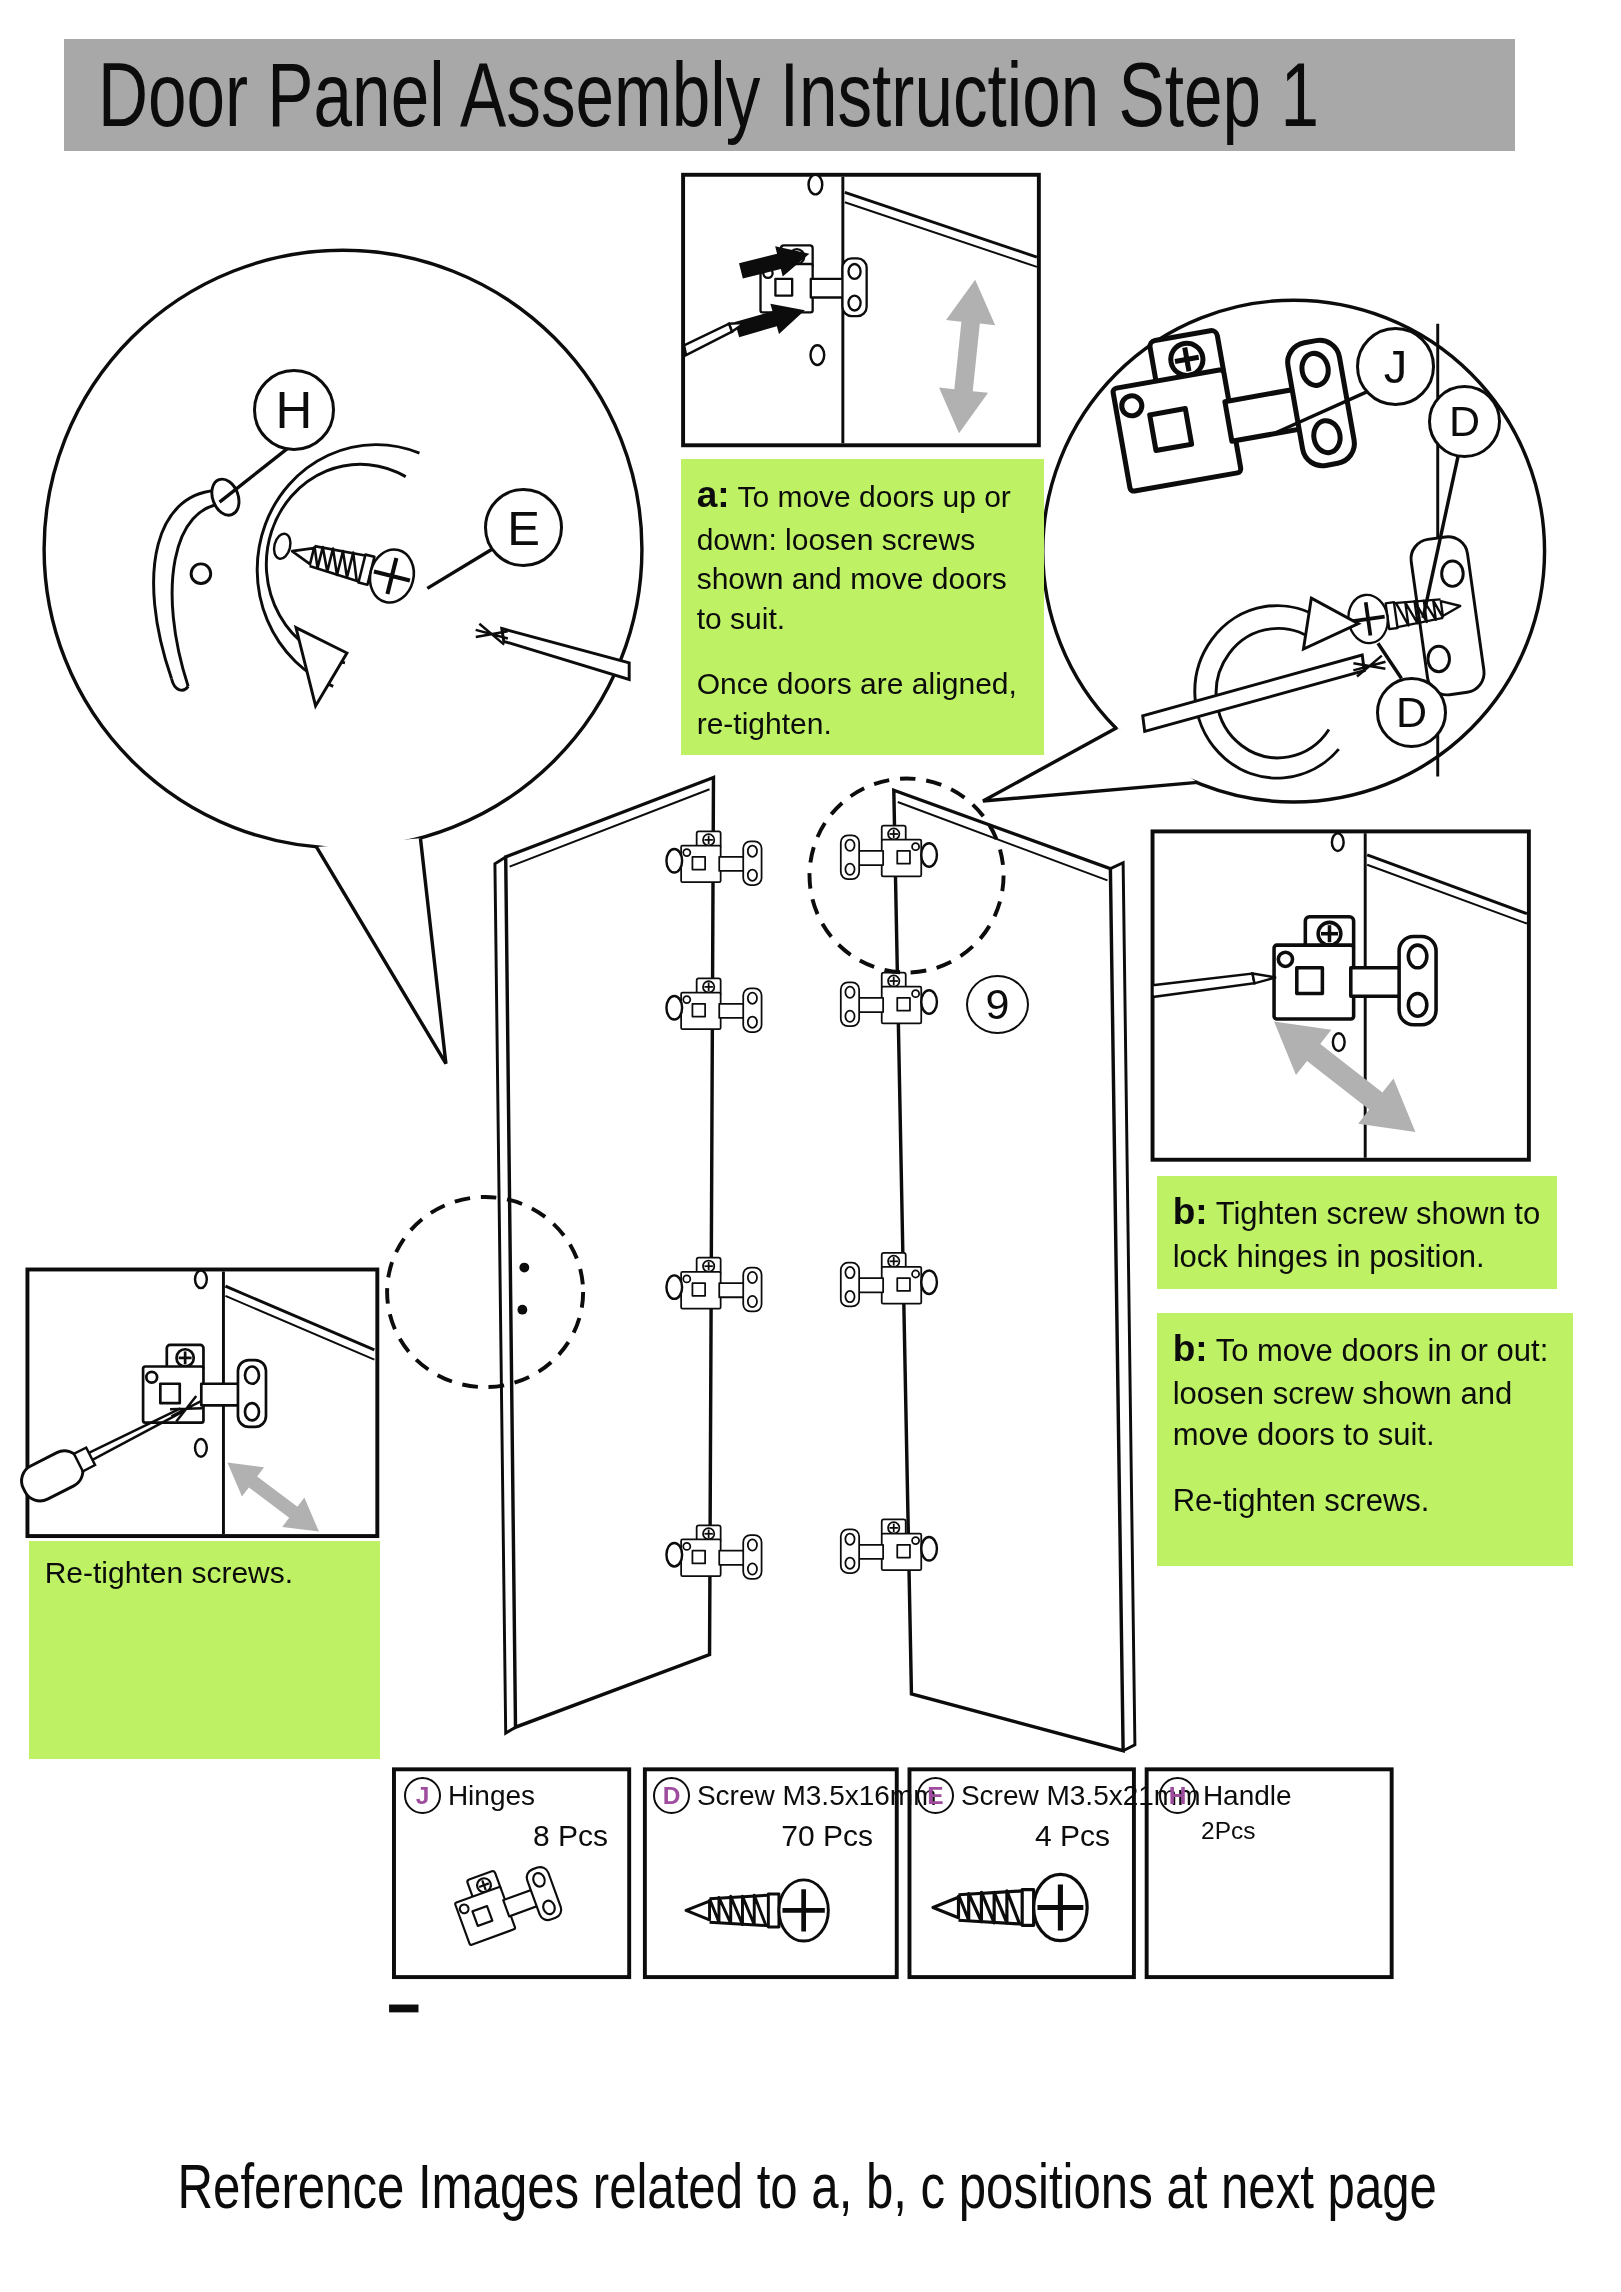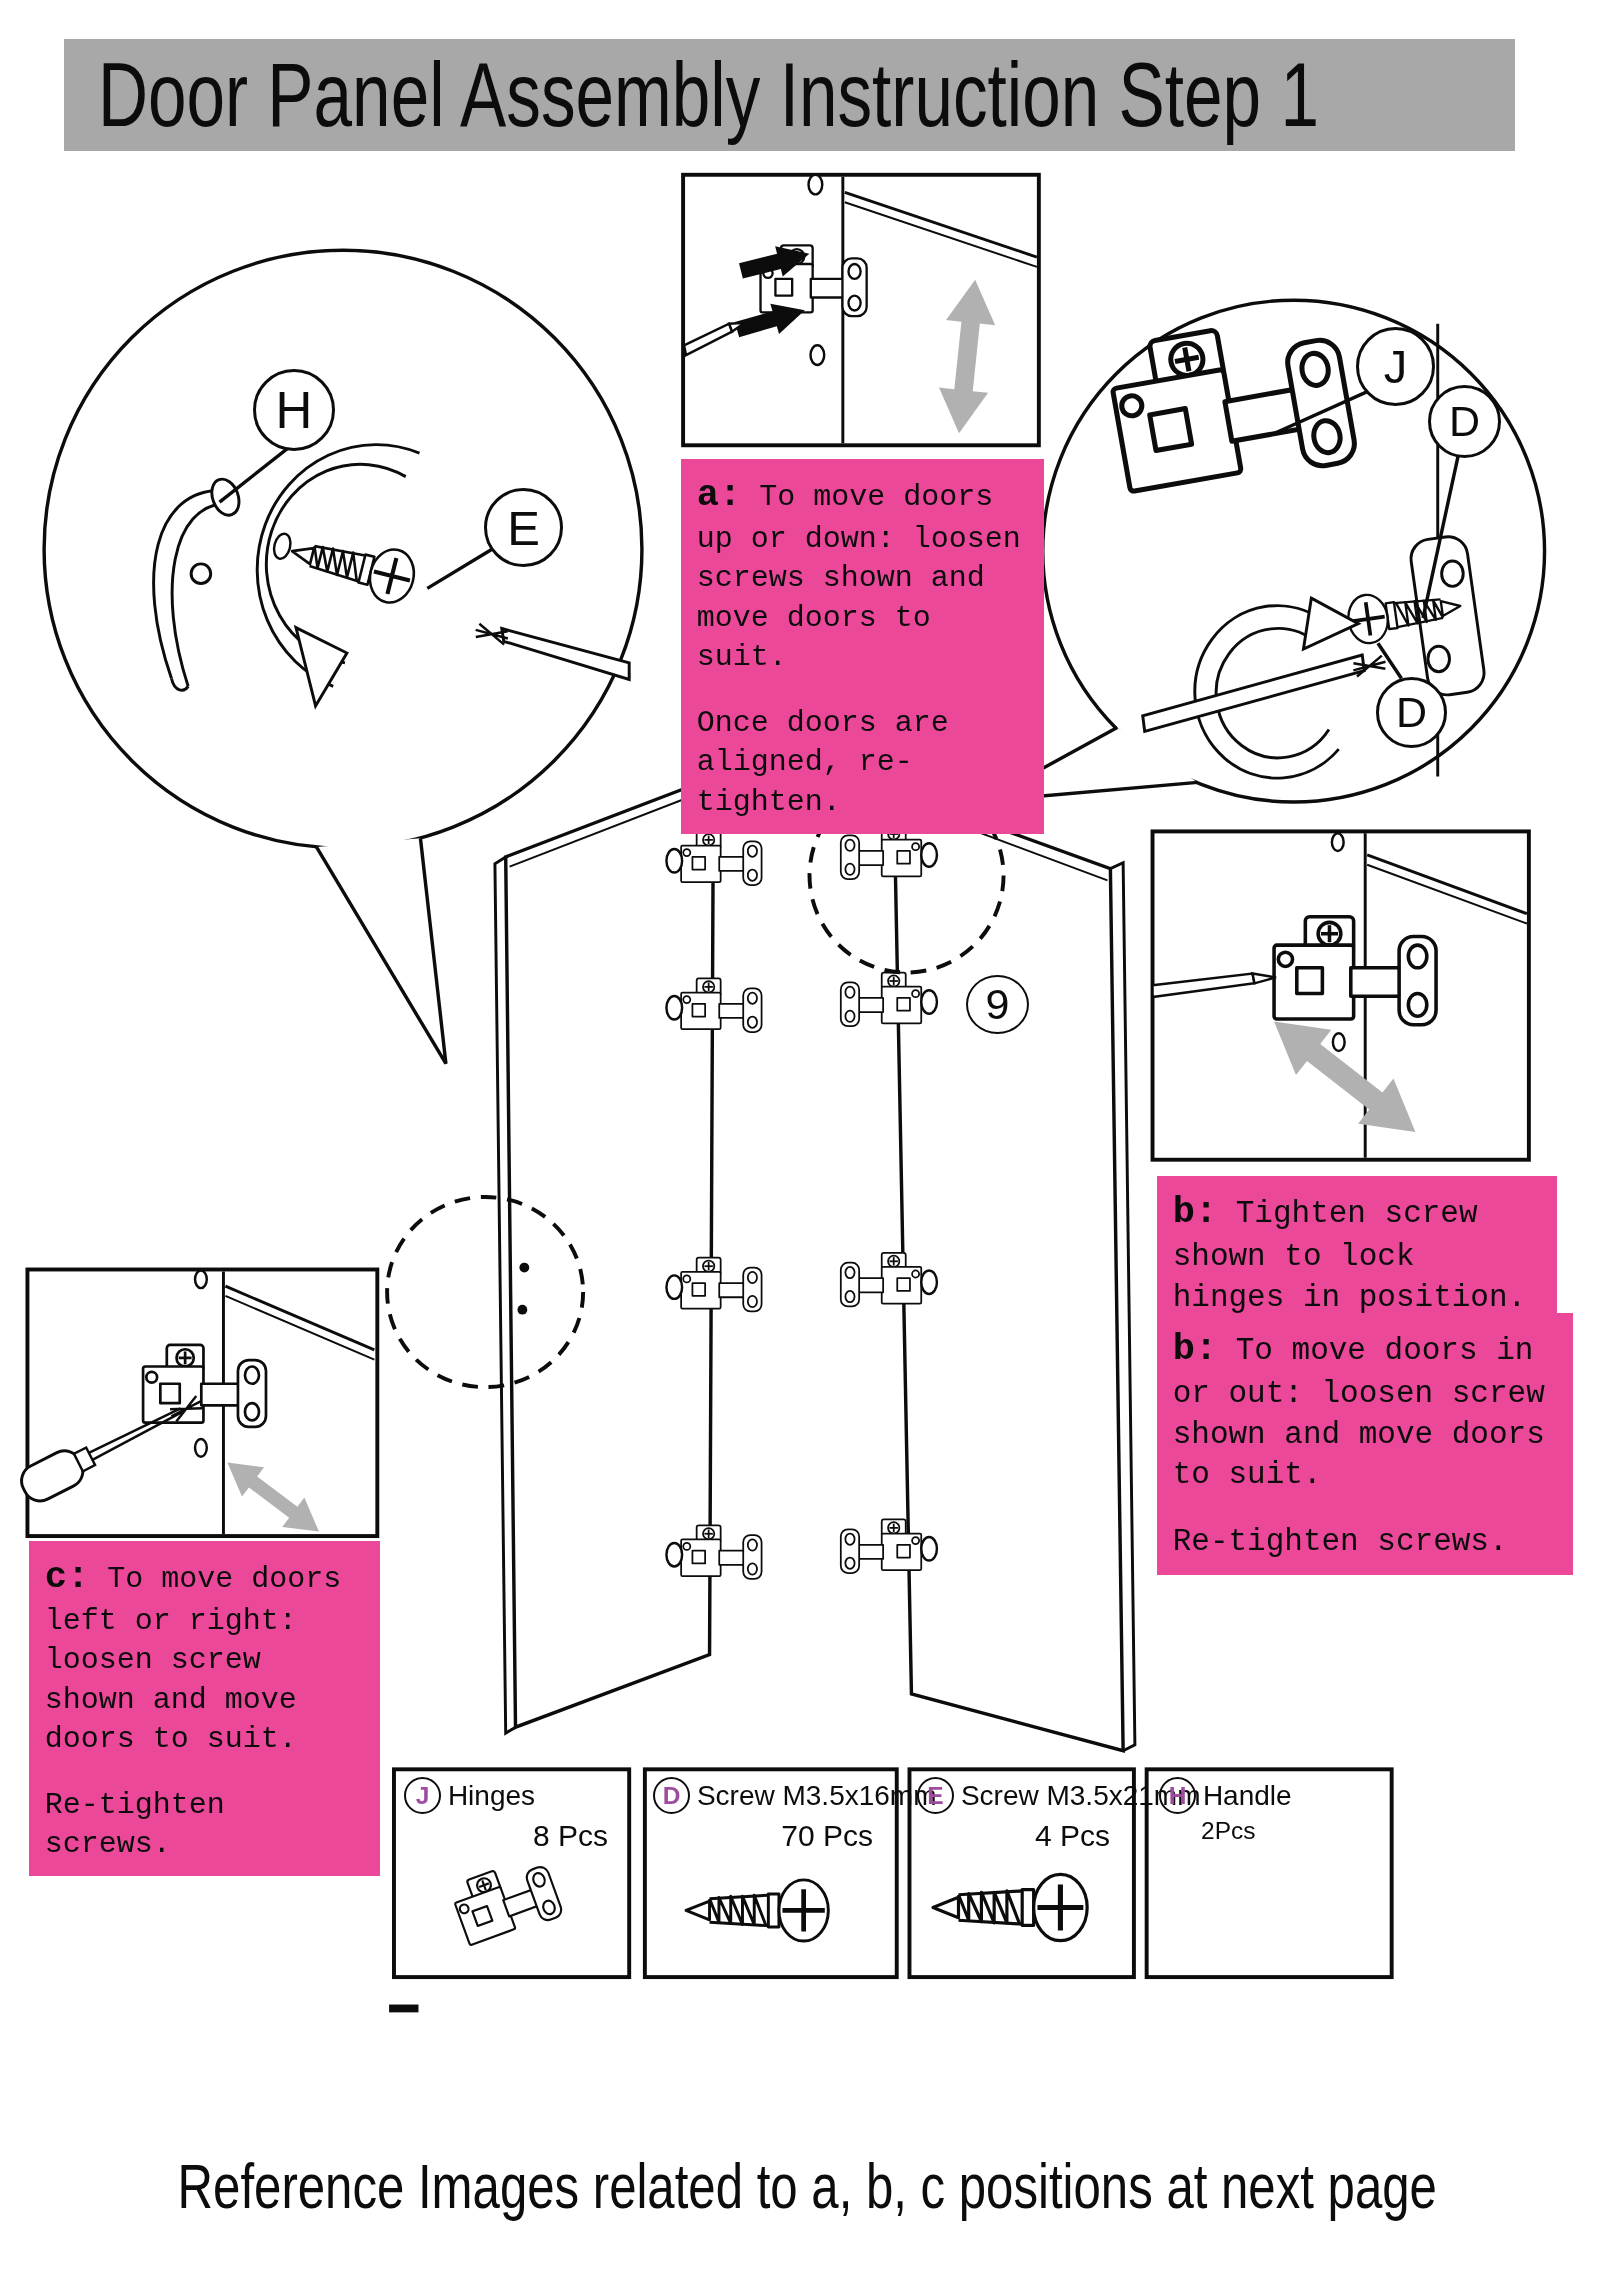--- a/index.html
+++ b/index.html
@@ -5,22 +5,22 @@
   html,body{margin:0;padding:0;background:#888;}
   .page{position:relative;width:1621px;height:2293px;background:#ffffff;overflow:hidden;
         font-family:"Liberation Sans",sans-serif;color:#0c0c0c;}
   svg.art{position:absolute;left:0;top:0;z-index:1;}
   .title-bar{position:absolute;left:64px;top:39px;width:1451px;height:112px;background:#a8a8a8;z-index:2;}
   .title-bar .cond{display:inline-block;transform:scaleX(0.77);transform-origin:left center;
         font-size:90px;line-height:112px;white-space:nowrap;padding-left:44px;font-weight:400;}
   .footer{position:absolute;left:0;top:2147px;width:1588px;text-align:left;z-index:2;}
   .footer .cond{display:inline-block;transform:scaleX(0.78);transform-origin:center center;
         font-size:63px;line-height:78px;white-space:nowrap;font-weight:400;}
-  .note{position:absolute;background:#ec4899;z-index:2;padding:11.8px 15.7px;box-sizing:border-box;
-        font-size:31px;line-height:1.32;font-family:Liberation Mono, monospace;}
+  .note{position:absolute;background:#bef264;z-index:2;padding:11.8px 15.7px;box-sizing:border-box;
+        font-size:31px;line-height:1.32;}
   .note p{margin:0 0 25.5px 0;}
   .note p:last-child{margin-bottom:0;}
   .note .pfx{font-weight:700;font-size:37px;}
   .note-a{left:681px;top:459px;width:363px;min-height:257px;font-size:30px;}
   .note-b1{left:1157px;top:1176px;width:400px;min-height:110px;}
   .note-b2{left:1157px;top:1313px;width:416px;min-height:253px;}
   .note-c{left:29px;top:1541px;width:351px;min-height:218px;font-size:30px;}
   .badge{position:absolute;border:3.9px solid #0c0c0c;border-radius:50%;background:#fff;z-index:3;
         display:flex;align-items:center;justify-content:center;font-weight:400;}
   .badge-h{left:253px;top:369px;width:76px;height:76px;font-size:51px;}
@@ -246,22 +246,20 @@
        <span>Tighten screw shown to lock hinges in position.</span></p>
   </div>
 
   <div class="note note-b2">
     <p><span class="pfx">b:</span>
        <span>To move doors in or out: loosen screw shown and move doors to suit.</span></p>
     <p>Re-tighten screws.</p>
   </div>
 
   <div class="note note-c">
-    <p><span class="pfx">c:</span>
-       <span>To move doors left or right: loosen screw shown and move doors to suit.</span></p>
     <p>Re-tighten screws.</p>
   </div>
 
   <div class="badge badge-h">H</div>
   <div class="badge badge-e">E</div>
   <div class="badge badge-j">J</div>
   <div class="badge badge-d1">D</div>
   <div class="badge badge-d2">D</div>
   <div class="badge badge-9">9</div>
 

